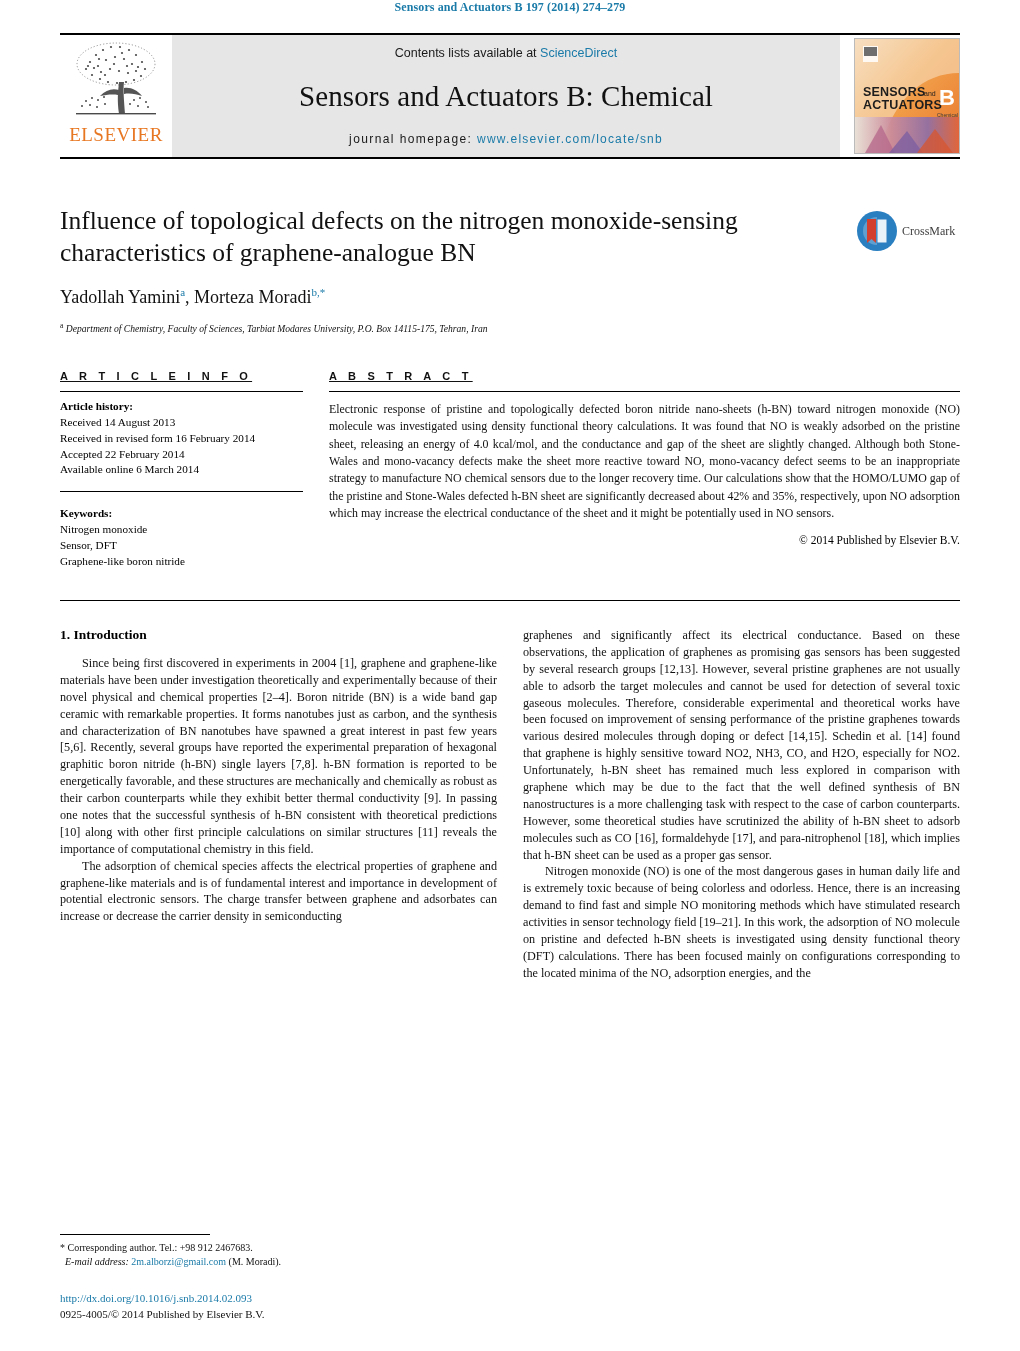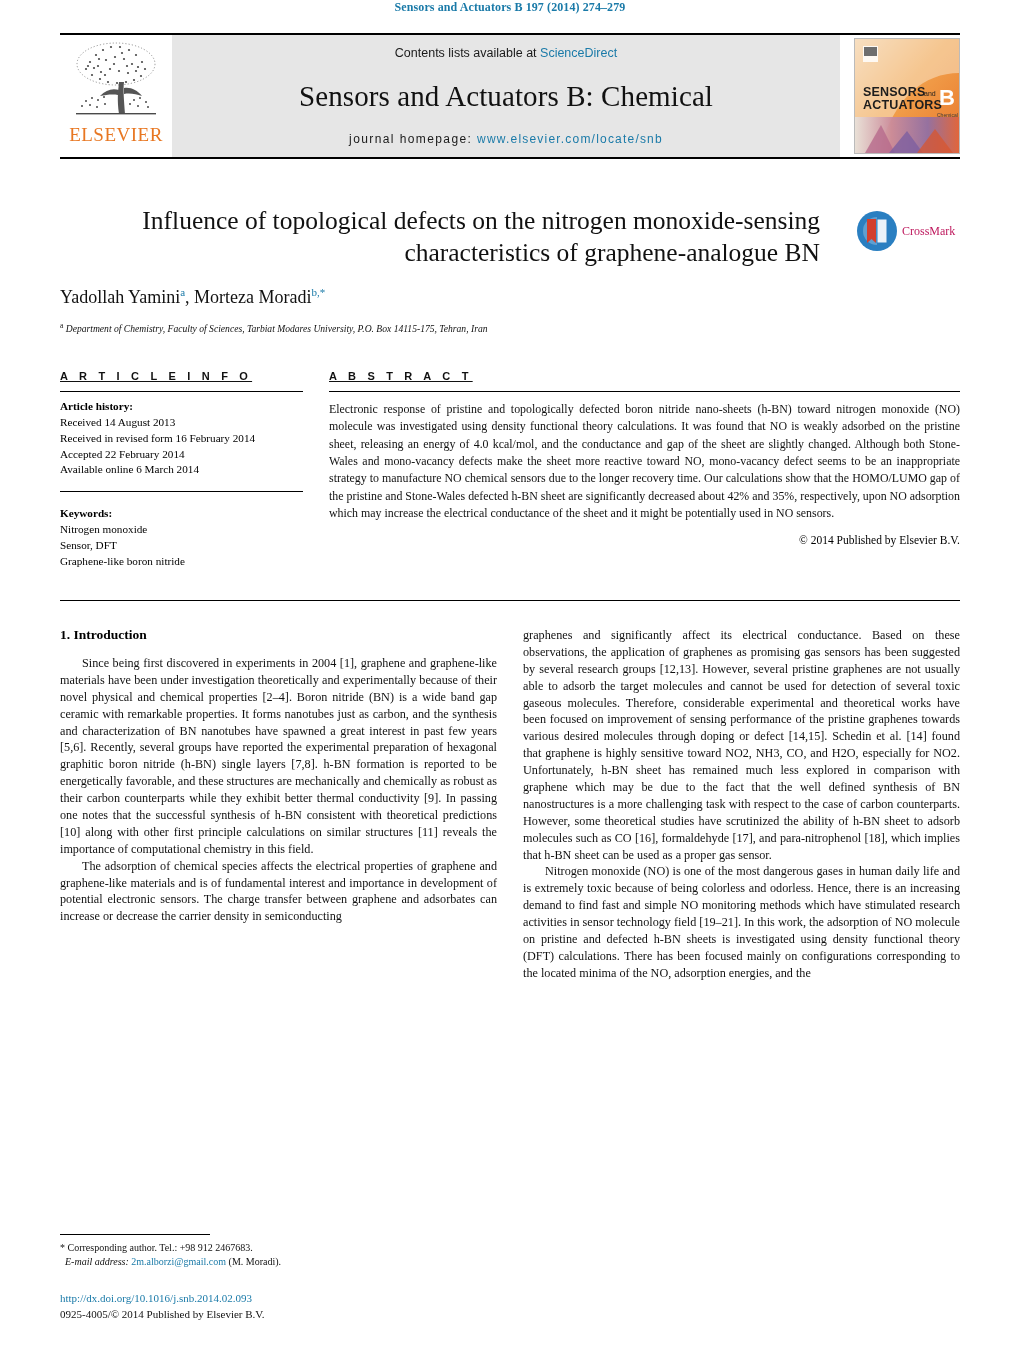--- a/index.html
+++ b/index.html
@@ -114,21 +114,20 @@
     min-height: 64px;
   }
   .article-title {
     font-family: "Liberation Serif", serif;
     font-size: 25.5px;
     line-height: 1.25;
     color: #111;
     margin: 0;
     max-width: 760px;
     font-weight: normal;
-    text-align: right;
   }
   .authors {
     font-family: "Liberation Serif", serif;
     font-size: 18px;
     margin-top: 17px;
     color: #111;
   }
   .authors sup { font-size: 11px; color: #1a7aa8; vertical-align: super; }
   .affiliations {
     margin-top: 13px;
@@ -145,21 +144,21 @@
     top: -2px;
     width: 104px;
     height: 56px;
     display: flex;
     align-items: center;
     gap: 4px;
   }
   .crossmark-label {
     font-family: "Liberation Serif", serif;
     font-size: 12px;
-    color: #be185d;
+    color: #404040;
   }
 
   
   .info-abstract {
     margin: 34px 60px 0 60px;
     display: flex;
     gap: 26px;
   }
   .col-info { width: 243px; flex: 0 0 243px; }
   .col-abstract { flex: 1 1 auto; }

